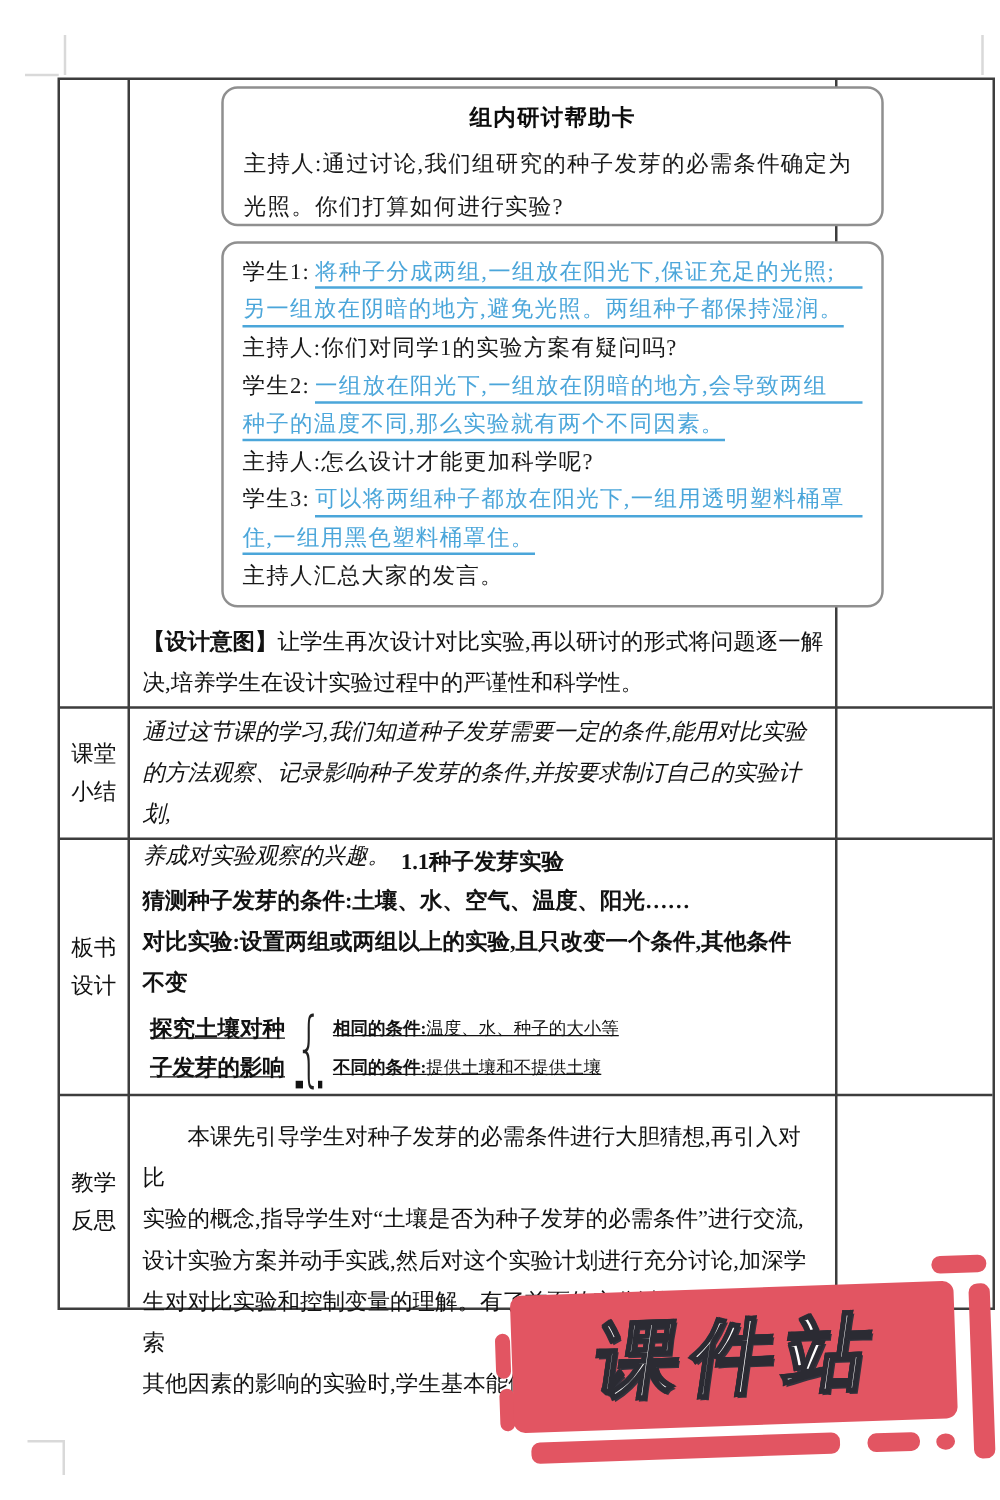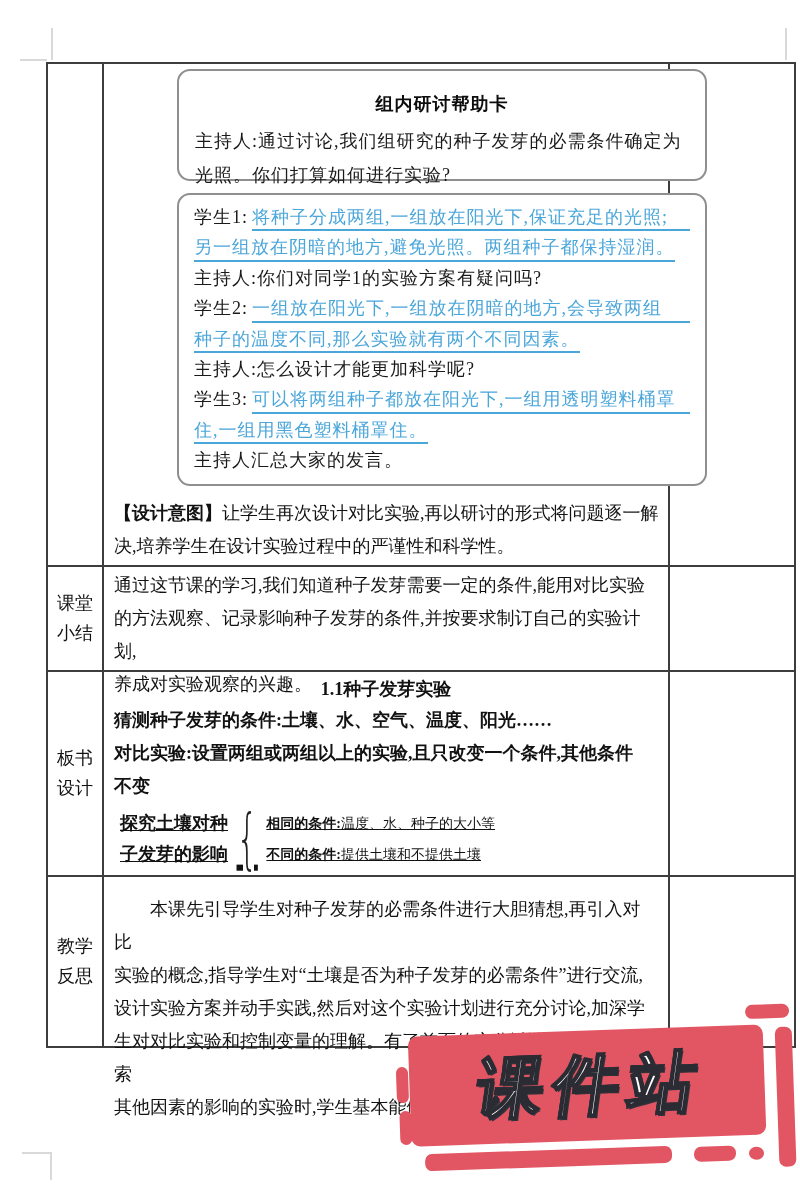--- a/index.html
+++ b/index.html
@@ -13,21 +13,21 @@
   .vline{position:absolute;top:0;bottom:0;width:0;border-left:2px solid #3d3d3d;}
   .hline{position:absolute;left:0;right:0;height:0;border-top:2px solid #3d3d3d;}
   .label-cell{position:absolute;left:0;width:54px;display:flex;flex-direction:column;
               justify-content:center;align-items:center;font-size:18px;line-height:30px;
               color:#111;}
   .content-cell{position:absolute;left:54px;width:566px;box-sizing:border-box;}
   
   .card{position:absolute;left:75px;width:530px;border:2px solid #8f8f8f;border-radius:13px;
         box-sizing:border-box;background:#fff;}
   .card-title{text-align:center;font-family:"Liberation Sans","DejaVu Sans",sans-serif;
-              font-weight:bold;font-size:18px;padding-top:21px;letter-spacing:1px;color:#0d0d0d;}
+              font-weight:bold;font-size:18px;padding-top:11px;letter-spacing:1px;color:#0d0d0d;}
   .kai{font-size:18px;letter-spacing:1px;color:#1a1a1a;}
   .card1-text{padding:8px 16px 0 16px;line-height:34px;}
   .card2-body{padding:6px 15px 0 15px;}
   .dlg-line{display:flex;height:30.4px;align-items:stretch;}
   .dlg-line>span{padding-top:4px;}
   .k-label{white-space:nowrap;margin-right:4px;}
   .ans{color:#4ba6da;border-bottom:2px solid #4ba6da;white-space:nowrap;}
   .ans-fill{flex:1;}
   .body-text{font-size:18px;line-height:33px;color:#121212;}
   .bold{font-weight:bold;}
@@ -126,21 +126,21 @@
       <div class="intent body-text">
         <div><span class="bold">【设计意图】</span><span>让学生再次设计对比实验,再以研讨的形式将问题逐一解</span></div>
         <div>决,培养学生在设计实验过程中的严谨性和科学性。</div>
       </div>
     </div>
 
     <div class="label-cell" style="top:501px;height:105px;">
       <div>课堂</div>
       <div>小结</div>
     </div>
-    <div class="content-cell cell-pad body-text" style="top:501px;height:105px;">
+    <div class="content-cell cell-pad body-text" style="top:501px;height:105px;font-style:italic;">
       <div>通过这节课的学习,我们知道种子发芽需要一定的条件,能用对比实验</div>
       <div>的方法观察、记录影响种子发芽的条件,并按要求制订自己的实验计划,</div>
       <div>养成对实验观察的兴趣。</div>
     </div>
 
     <div class="label-cell" style="top:606px;height:205px;">
       <div>板书</div>
       <div>设计</div>
     </div>
     <div class="content-cell cell-pad body-text" style="top:606px;height:236px;padding-top:0;">

